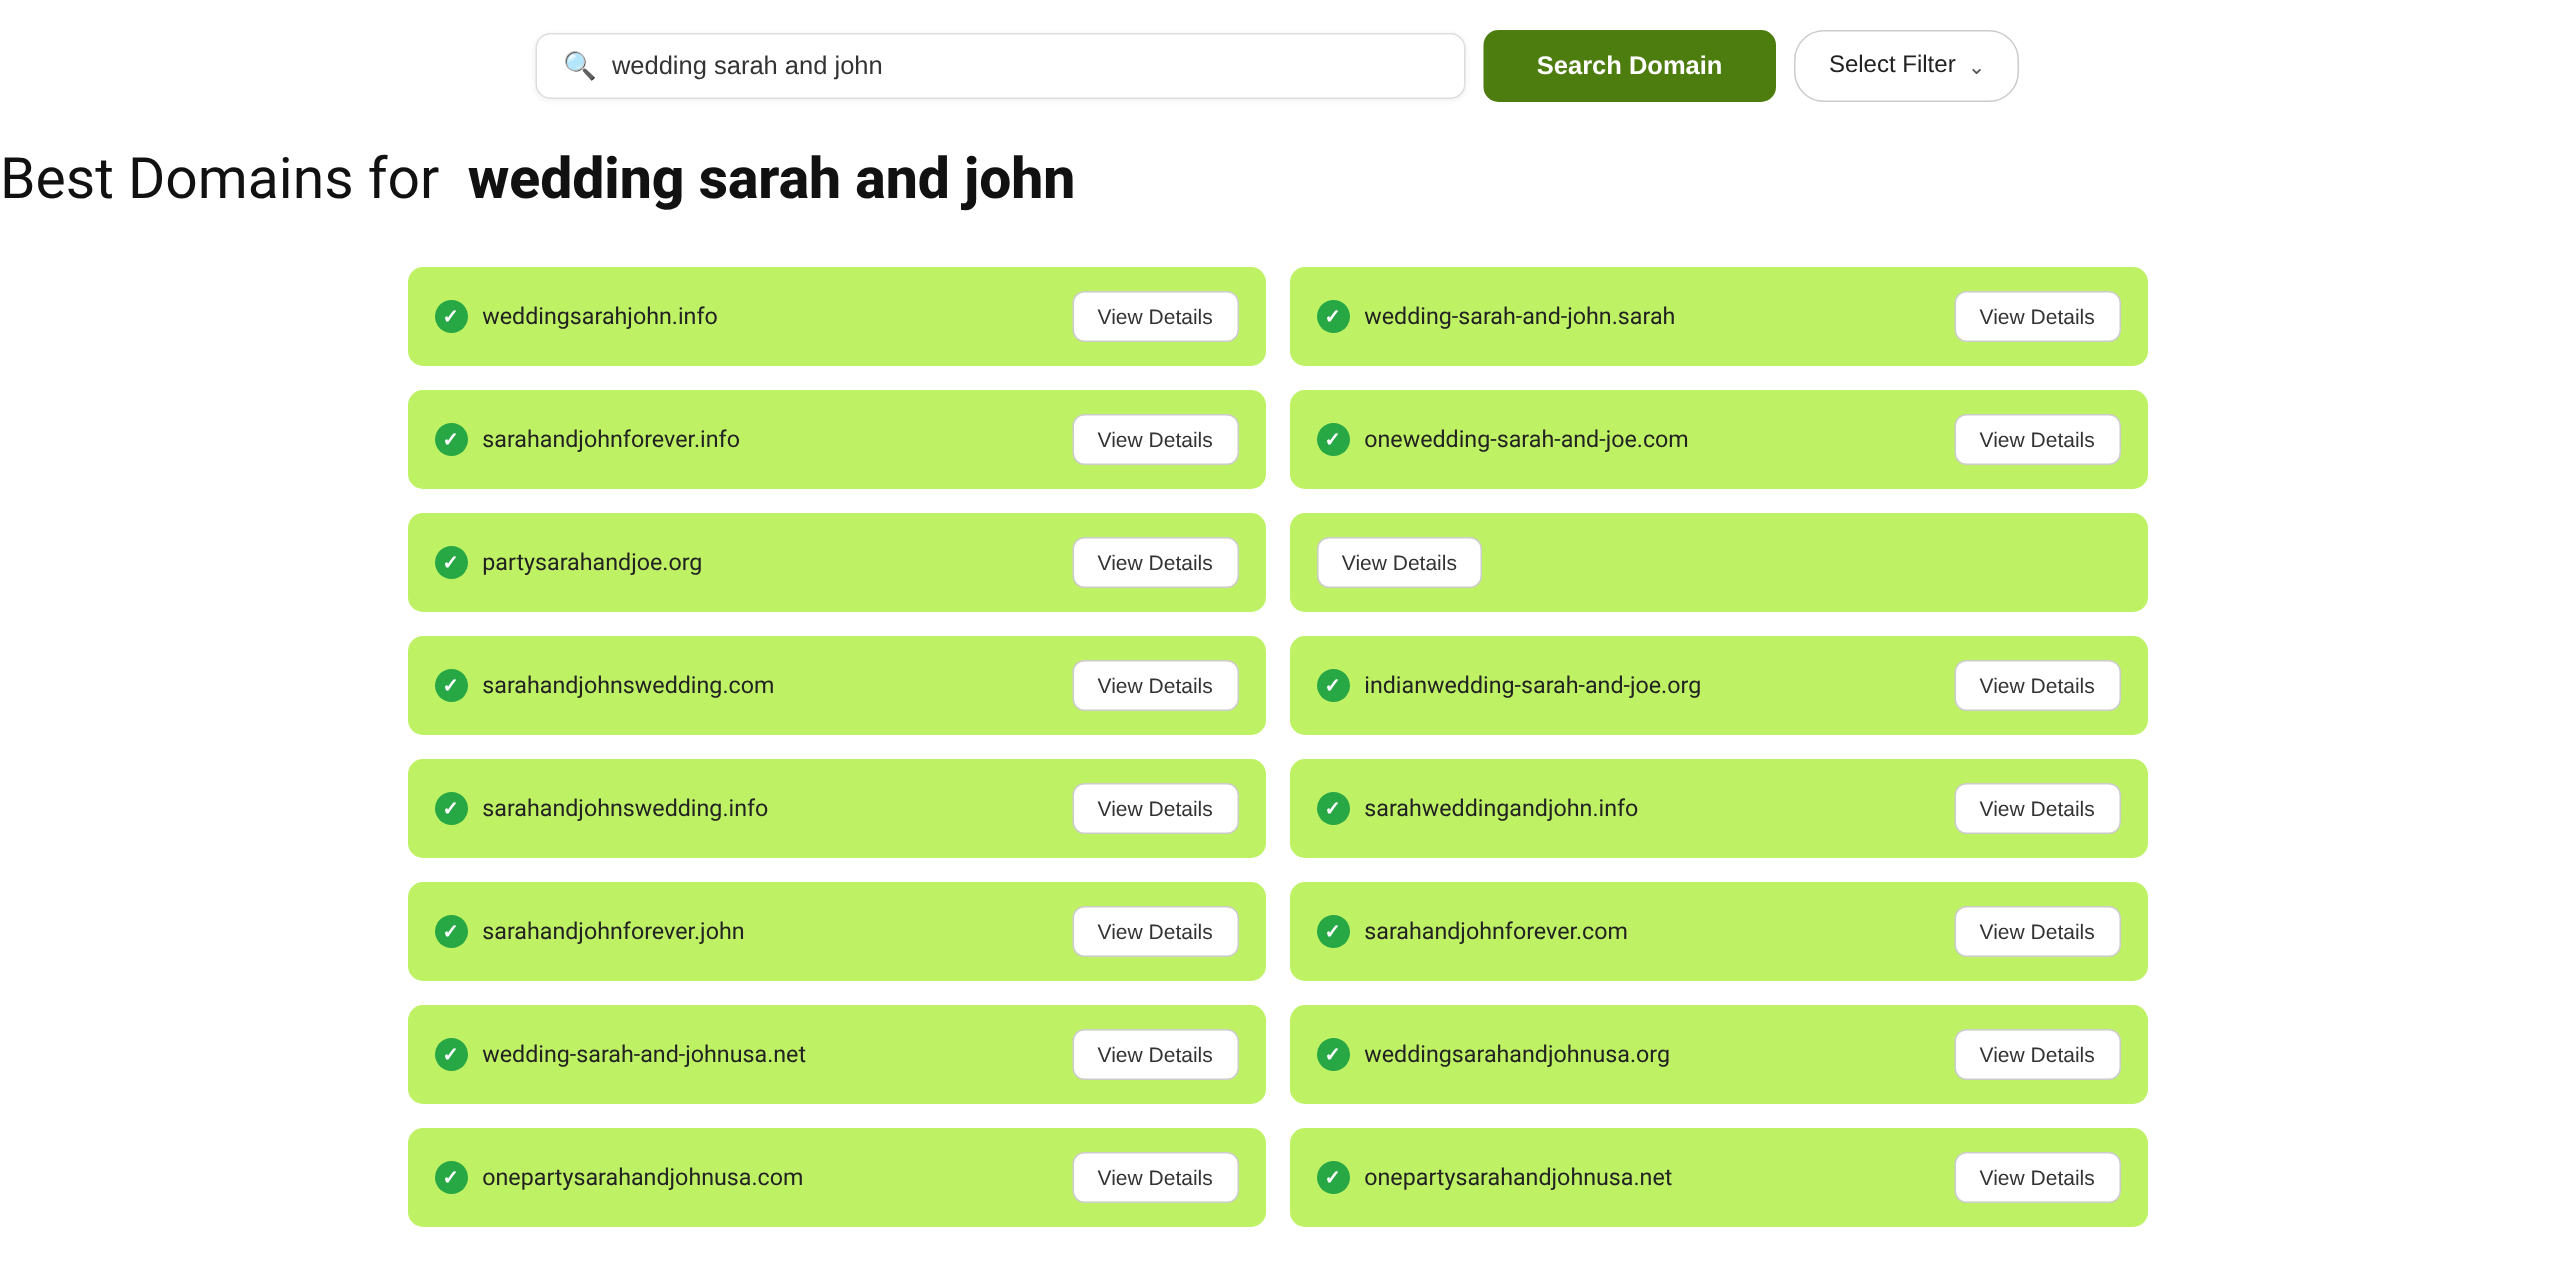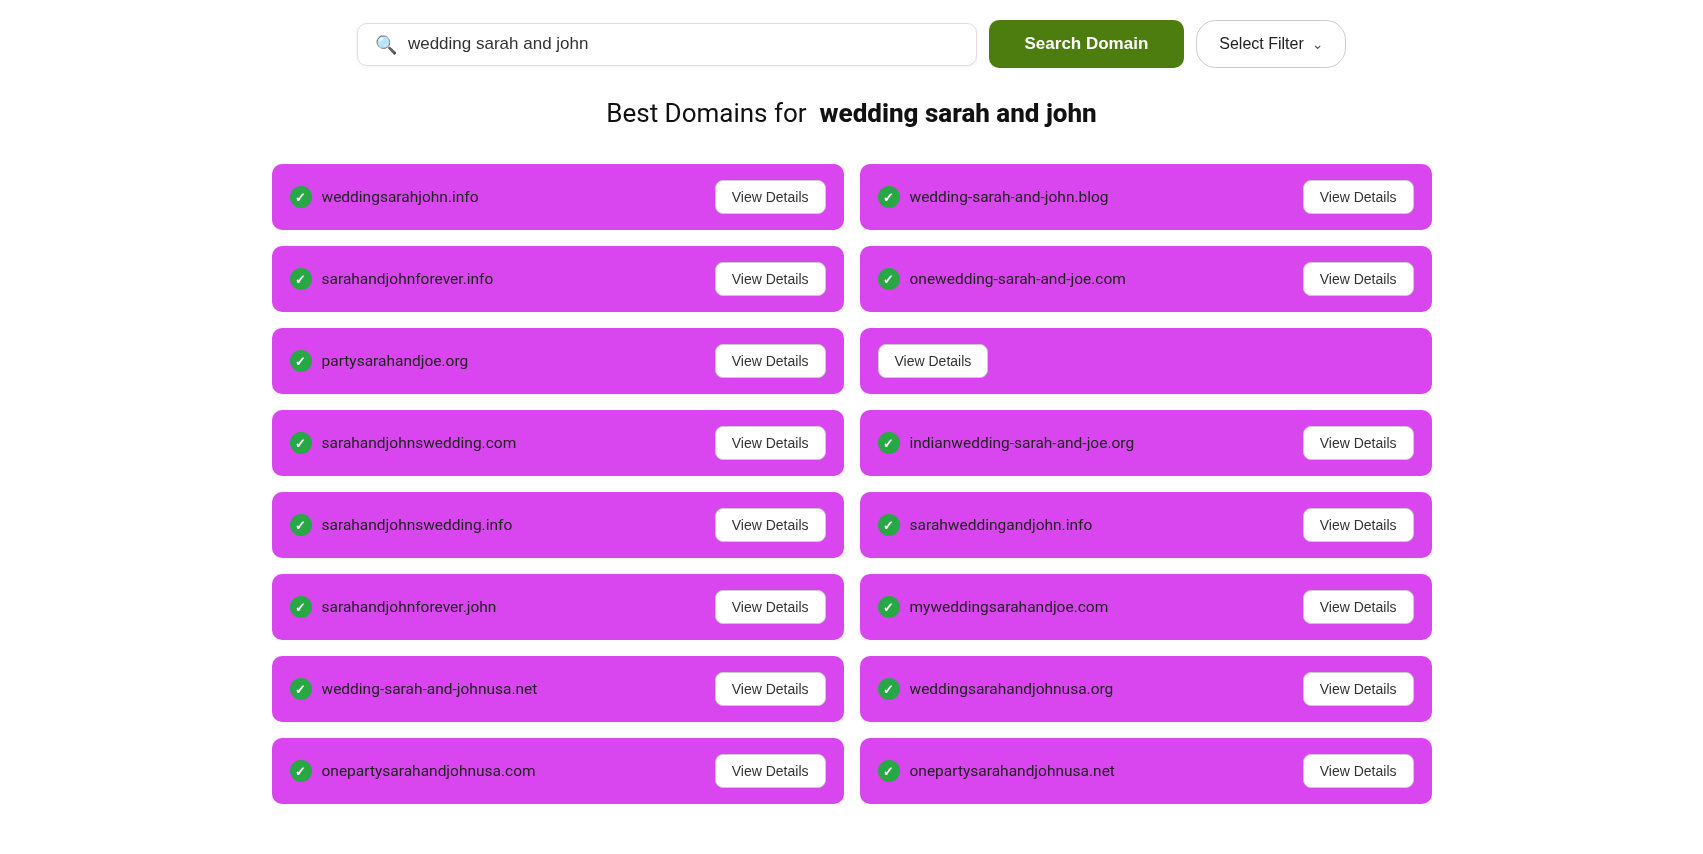--- a/index.html
+++ b/index.html
@@ -63,39 +63,38 @@
       font-weight: 500;
       cursor: pointer;
       color: #222;
       white-space: nowrap;
     }
     .filter-btn .chevron {
       font-size: 14px;
       color: #555;
     }
     .page-title {
-      text-align: center;
-      font-size: 26px;
+      font-size: 38px;
       font-weight: 400;
       margin-bottom: 36px;
       color: #111;
     }
     .page-title strong {
       font-weight: 800;
     }
     .results-grid {
       display: grid;
       grid-template-columns: 1fr 1fr;
       gap: 16px;
       max-width: 1200px;
       margin: 0 auto;
       padding: 0 20px 40px 20px;
     }
     .domain-row {
-      background: #d946ef;
+      background: #bef264;
       border-radius: 10px;
       display: flex;
       align-items: center;
       justify-content: space-between;
       padding: 16px 18px;
       gap: 10px;
     }
     .domain-left {
       display: flex;
       align-items: center;
@@ -158,21 +157,21 @@
     <div class="domain-row">
       <div class="domain-left">
         <span class="check-icon"></span>
         <span class="domain-name">weddingsarahjohn.info</span>
       </div>
       <button class="view-details-btn">View Details</button>
     </div>
     <div class="domain-row">
       <div class="domain-left">
         <span class="check-icon"></span>
-        <span class="domain-name">wedding-sarah-and-john.blog</span>
+        <span class="domain-name">wedding-sarah-and-john.sarah</span>
       </div>
       <button class="view-details-btn">View Details</button>
     </div>
     <div class="domain-row">
       <div class="domain-left">
         <span class="check-icon"></span>
         <span class="domain-name">sarahandjohnforever.info</span>
       </div>
       <button class="view-details-btn">View Details</button>
     </div>
@@ -224,21 +223,21 @@
     <div class="domain-row">
       <div class="domain-left">
         <span class="check-icon"></span>
         <span class="domain-name">sarahandjohnforever.john</span>
       </div>
       <button class="view-details-btn">View Details</button>
     </div>
     <div class="domain-row">
       <div class="domain-left">
         <span class="check-icon"></span>
-        <span class="domain-name">myweddingsarahandjoe.com</span>
+        <span class="domain-name">sarahandjohnforever.com</span>
       </div>
       <button class="view-details-btn">View Details</button>
     </div>
     <div class="domain-row">
       <div class="domain-left">
         <span class="check-icon"></span>
         <span class="domain-name">wedding-sarah-and-johnusa.net</span>
       </div>
       <button class="view-details-btn">View Details</button>
     </div>

